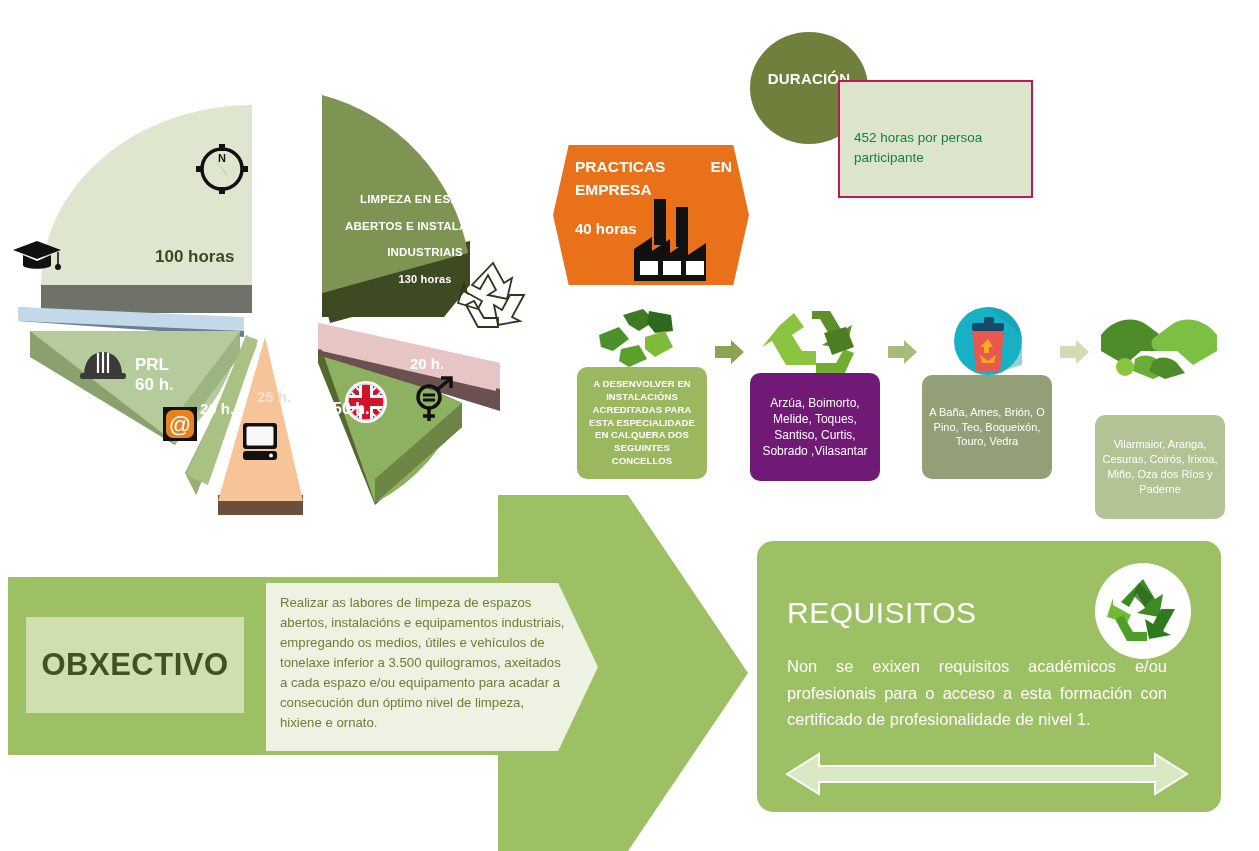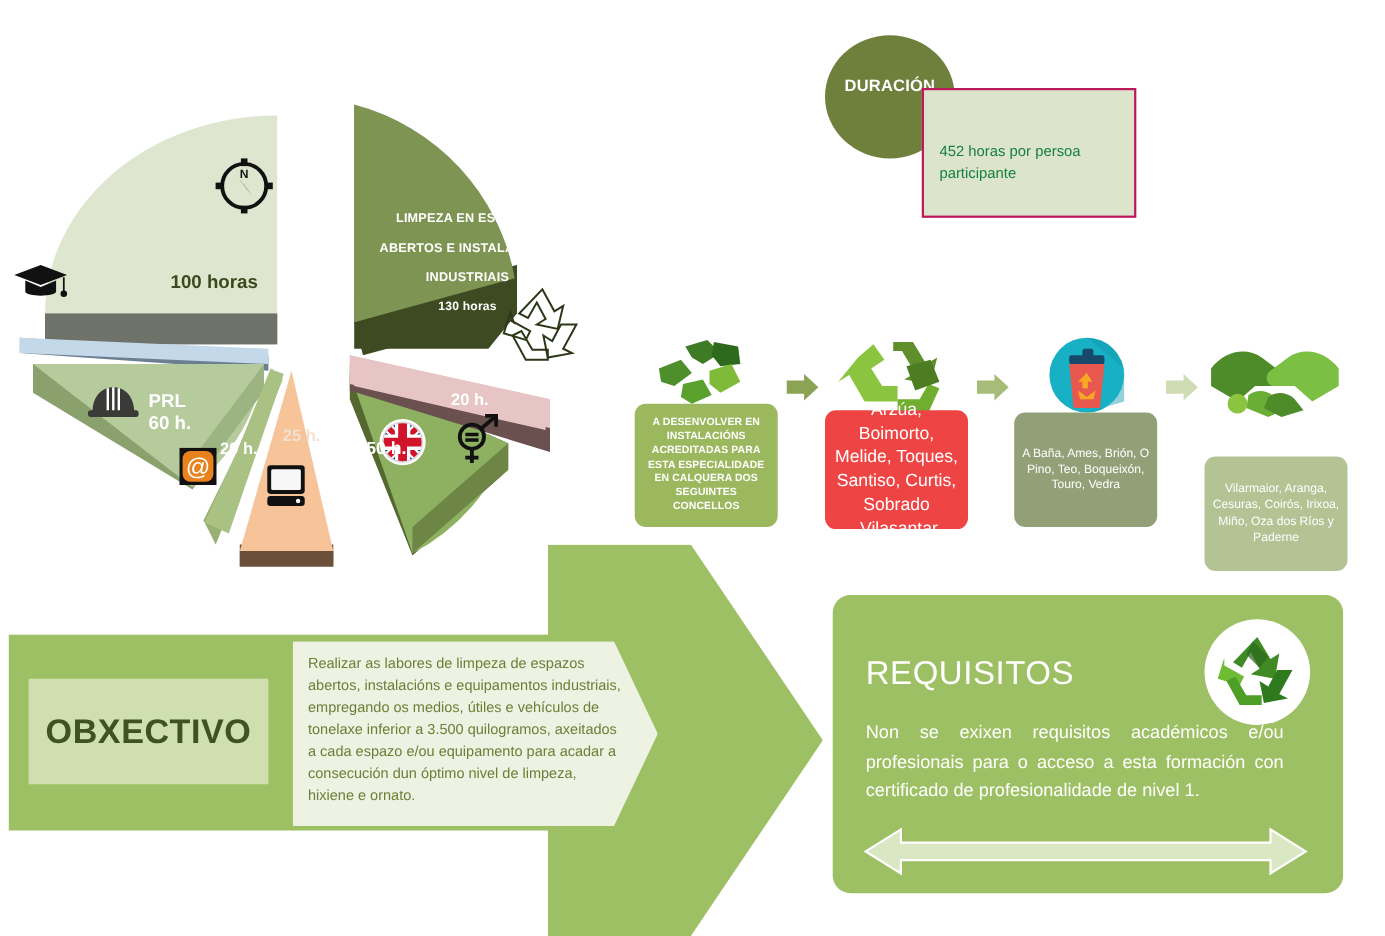--- a/index.html
+++ b/index.html
@@ -80,21 +80,21 @@
 
   
   .step { position: absolute; width: 130px; }
   .step-box {
     position: absolute; width: 130px; border-radius: 10px;
     color: #ffffff; text-align: center; line-height: 1.35;
     display: flex; align-items: center; justify-content: center;
     padding: 8px 6px;
   }
   .step-box.b1 { background: #9cb85f; height: 112px; font-size: 9.5px; font-weight: bold; letter-spacing: .1px; }
-  .step-box.b2 { background: #ef4444; height: 108px; font-size: 16px; }
+  .step-box.b2 { background: #701a75; height: 108px; font-size: 12px; }
   .step-box.b3 { background: #93a077; height: 104px; font-size: 11px; align-items: center; }
   .step-box.b4 { background: #b3c394; height: 104px; font-size: 11px; margin-top: 40px; }
 
   .step-arrow {
     position: absolute; width: 30px; height: 28px;
   }
 
   
   .obx-arrow { position: absolute; left: 8px; top: 495px; width: 740px; height: 356px; }
   .obx-band {
@@ -301,20 +301,39 @@
     </div>
 
     <div class="pie-label lbl-prl">PRL
 60 h.</div>
     <div class="pie-label lbl-20a">20 h.</div>
     <div class="pie-label lbl-25">25 h.</div>
     <div class="pie-label lbl-50">50 h.</div>
     <div class="pie-label lbl-20b">20 h.</div>
   </div>
 
+  <div class="practicas">
+    <div class="practicas-bg"></div>
+    <div class="practicas-t1">
+      <span>PRACTICAS</span>
+      <span>EN</span>
+    </div>
+    <div class="practicas-t2">EMPRESA</div>
+    <div class="practicas-hrs">40 horas</div>
+    <span class="factory">
+      <svg width="105" height="90" viewBox="0 0 105 90">
+        <rect x="24" y="6" width="12" height="46" fill="#111"></rect>
+        <rect x="46" y="14" width="12" height="40" fill="#111"></rect>
+        <path d="M4,88 L4,56 L22,44 L22,58 L40,46 L40,60 L58,48 L58,62 L76,50 L76,88 Z" fill="#111"></path>
+        <rect x="10" y="68" width="18" height="14" fill="#ffffff"></rect>
+        <rect x="33" y="68" width="18" height="14" fill="#ffffff"></rect>
+        <rect x="56" y="68" width="18" height="14" fill="#ffffff"></rect>
+      </svg>
+    </span>
+  </div>
 
   <div class="duracion-ellipse">
     <span>DURACIÓN</span>
   </div>
   <div class="dur-box dur-box-1">
     <span>452 horas por persoa participante</span>
   </div>
 
   <div class="step" style="left:577px; top:305px;">
     <span style="position:absolute; left:12px; top:0px;">

